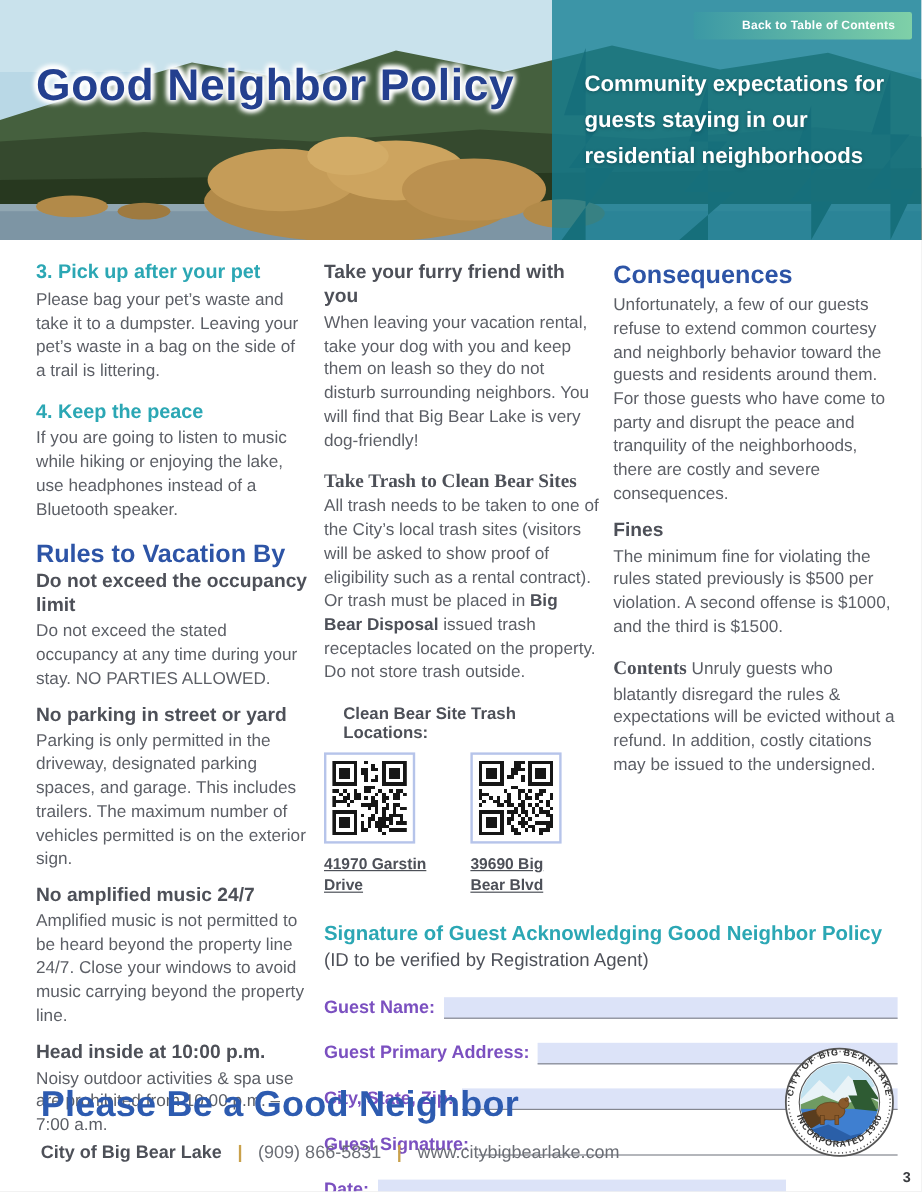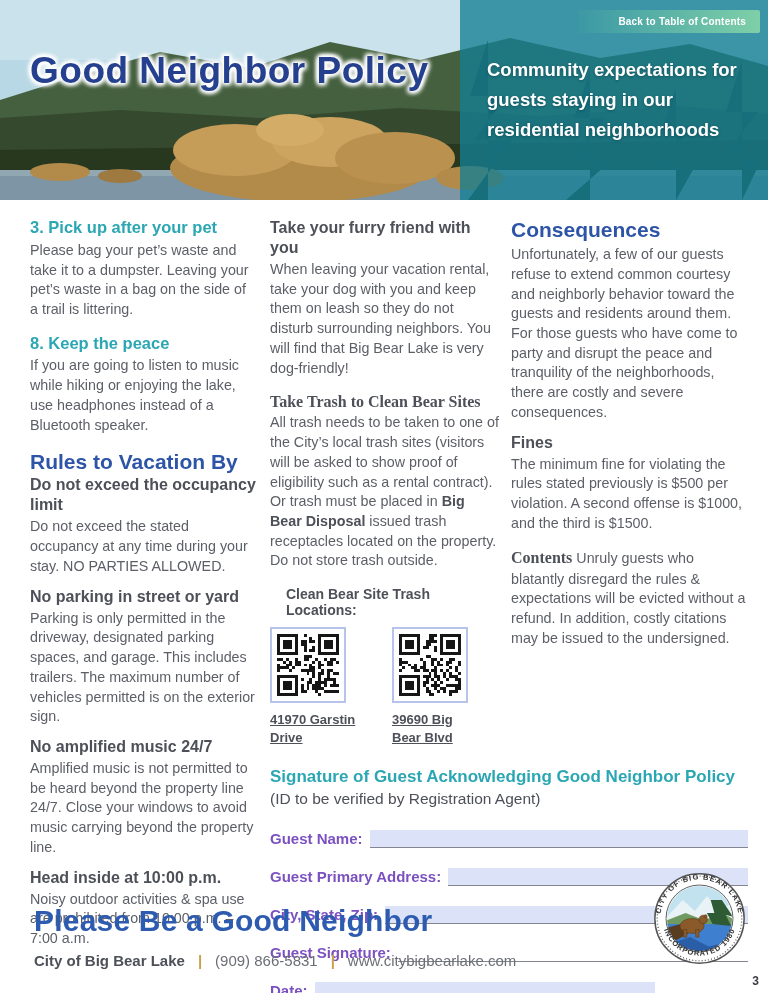--- a/index.html
+++ b/index.html
@@ -111,21 +111,21 @@
     <div class="hero-title">Good Neighbor Policy</div>
     <div class="hero-tagline">Community expectations for guests staying in our residential neighborhoods</div>
     <button class="back-btn">Back to Table of Contents</button>
   </div>
 
   <div class="main">
 
     <div class="col1">
       <div class="h-teal first">3. Pick up after your pet</div>
       <p class="body">Please bag your pet’s waste and take it to a dumpster. Leaving your pet’s waste in a bag on the side of a trail is littering.</p>
-      <div class="h-teal">8. Keep the peace</div>
+      <div class="h-teal">4. Keep the peace</div>
       <p class="body">If you are going to listen to music while hiking or enjoying the lake, use headphones instead of a Bluetooth speaker.</p>
       <div class="h-blue">Rules to Vacation By</div>
       <div class="h-sub first" style="margin-top:2px">Do not exceed the occupancy limit</div>
       <p class="body">Do not exceed the stated occupancy at any time during your stay. NO PARTIES ALLOWED.</p>
       <div class="h-sub">No parking in street or yard</div>
       <p class="body">Parking is only permitted in the driveway, designated parking spaces, and garage. This includes trailers. The maximum number of vehicles permitted is on the exterior sign.</p>
       <div class="h-sub">No amplified music 24/7</div>
       <p class="body">Amplified music is not permitted to be heard beyond the property line 24/7. Close your windows to avoid music carrying beyond the property line.</p>
       <div class="h-sub">Head inside at 10:00 p.m.</div>
       <p class="body">Noisy outdoor activities &amp; spa use are prohibited from 10:00 p.m. – 7:00 a.m.</p>

